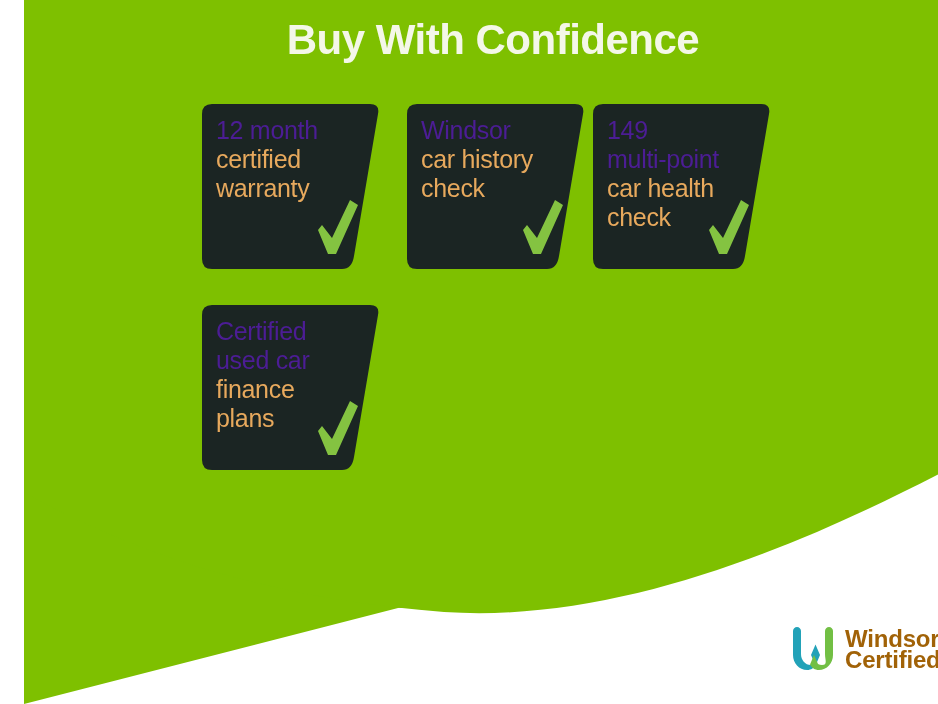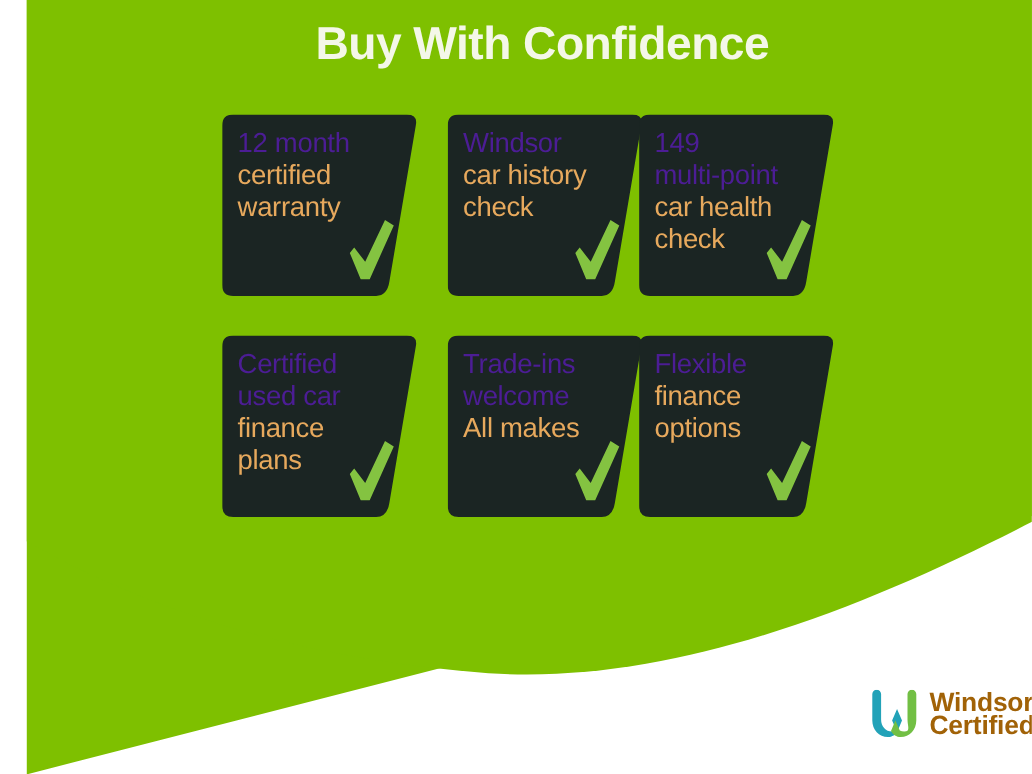--- a/index.html
+++ b/index.html
@@ -97,21 +97,21 @@
     z-index: 3;
     width: 46px;
     height: 54px;
   }
 
   
   .r1 { top: 104px; }
   .r2 { top: 305px; }
   .c1 { left: 178px; }
   .c2 { left: 383px; }
-  .c3 { left: 557px; }
+  .c3 { left: 569px; }
 
   
   .logo {
     position: absolute;
     left: 766px;
     top: 627px;
     z-index: 4;
     display: flex;
     align-items: center;
     gap: 9px;
@@ -198,47 +198,21 @@
         <span class="line white">Certified</span>
         <span class="line white">used car</span>
         <span class="line orange">finance</span>
         <span class="line orange">plans</span>
       </div>
       <svg class="tick" style="left:112px; top:96px;" viewBox="0 0 46 54">
         <path d="M4,30 L8,25 L18,38 L36,0 L44,5 L22,54 L14,54 Z" fill="#84c341"></path>
       </svg>
     </div>
 
-    <div class="card r2 c2">
-      <svg class="card-shape" viewBox="0 0 178 165" preserveAspectRatio="none">
-        <path d="M10,0 L168,0 Q178,0 176,10 L152,152 Q150,165 140,165 L10,165 Q0,165 0,155 L0,10 Q0,0 10,0 Z" fill="#1b2523"></path>
-      </svg>
-      <div class="card-text">
-        <span class="line white">Trade-ins</span>
-        <span class="line white">welcome</span>
-        <span class="line orange">All makes</span>
-      </div>
-      <svg class="tick" style="left:112px; top:96px;" viewBox="0 0 46 54">
-        <path d="M4,30 L8,25 L18,38 L36,0 L44,5 L22,54 L14,54 Z" fill="#84c341"></path>
-      </svg>
-    </div>
-
-    <div class="card r2 c3">
-      <svg class="card-shape" viewBox="0 0 178 165" preserveAspectRatio="none">
-        <path d="M10,0 L168,0 Q178,0 176,10 L152,152 Q150,165 140,165 L10,165 Q0,165 0,155 L0,10 Q0,0 10,0 Z" fill="#1b2523"></path>
-      </svg>
-      <div class="card-text">
-        <span class="line white">Flexible</span>
-        <span class="line orange">finance</span>
-        <span class="line orange">options</span>
-      </div>
-      <svg class="tick" style="left:112px; top:96px;" viewBox="0 0 46 54">
-        <path d="M4,30 L8,25 L18,38 L36,0 L44,5 L22,54 L14,54 Z" fill="#84c341"></path>
-      </svg>
-    </div>
+
 
   </div>
 
   <div class="logo">
     <svg class="logo-mark" viewBox="0 0 46 44">
       <path d="M3,4 C3,1.8 4.8,0 7,0 C9.2,0 11,1.8 11,4 L11,27
                C11,33 15,38 21,38 C22.5,38 23.8,37.7 25,37.1
                L21,28 L25.5,17.5 L30,28 L26,37.5
                C24.4,40.9 21,43 17.2,43 C9,43 3,36.2 3,28 Z" fill="#22a2b8"></path>
       <path d="M39,0 C41.2,0 43,1.8 43,4 L43,28

